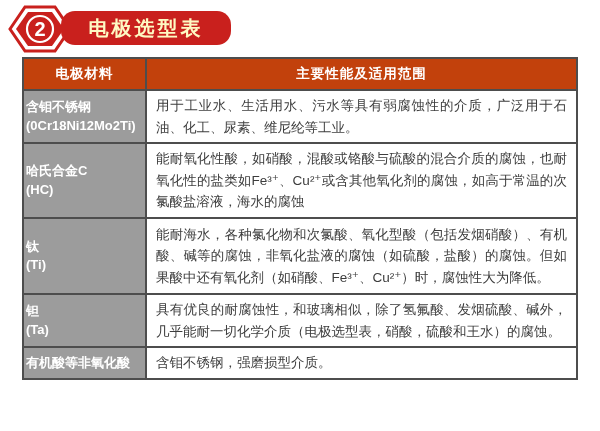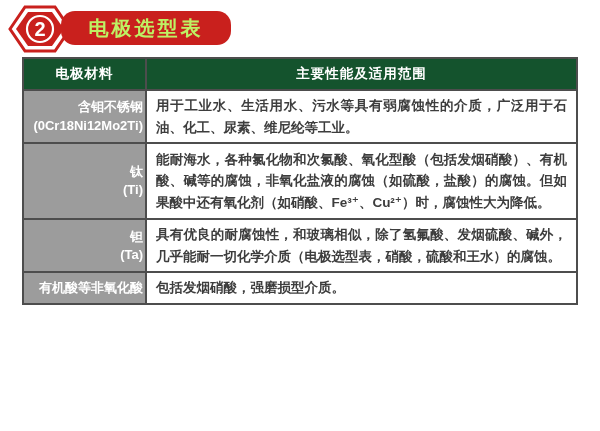--- a/index.html
+++ b/index.html
@@ -10,57 +10,57 @@
     position: relative;
     overflow: hidden;
   }
   .header-area { position: relative; height: 57px; }
   .badge-svg { position: absolute; left: 8px; top: 3px; }
   .banner {
     position: absolute; left: 61px; top: 11px;
     width: 170px; height: 34px;
     background: #c9201d;
     border-radius: 14px;
-    color: #bef264;
+    color: #fef9c3;
     display: flex; align-items: center; justify-content: center;
     font-size: 20px; font-weight: bold; letter-spacing: 3px;
   }
   table.sel-table {
     position: absolute; left: 22px; top: 57px;
     width: 556px;
     border-collapse: collapse;
     table-layout: fixed;
   }
   table.sel-table, .sel-table th, .sel-table td {
     border: 2px solid #4d4d4d;
   }
   .sel-table th {
-    background: #14532d;
+    background: #c2410c;
     color: #ffffff;
     font-size: 13.5px;
     font-weight: bold;
     height: 32px;
     text-align: center;
     letter-spacing: 1px;
   }
   .col-material { width: 123px; }
   .sel-table td.mat-cell {
     background: #9c9c9c;
     color: #ffffff;
     font-size: 13px;
     font-weight: bold;
-    text-align: right;
+    text-align: left;
     line-height: 1.4;
     padding: 2px;
   }
   .sel-table td.desc-cell {
     background: #ffffff;
     color: #3d3d3d;
     font-size: 13.5px;
-    font-weight: bold;
+    font-weight: normal;
     line-height: 1.6;
     padding: 4px 9px;
     text-align: justify;
   }
   tr.h48 { height: 48px; }
   tr.h42 { height: 42px; }
   tr.h66 { height: 66px; }
   tr.h76 { height: 76px; }
   tr.h25 { height: 25px; }
 </style>
@@ -87,35 +87,42 @@
     <th>电极材料</th>
     <th>主要性能及适用范围</th>
   </tr>
   <tr class="h48">
     <td class="mat-cell">
       <div>含钼不锈钢</div>
       <div>(0Cr18Ni12Mo2Ti)</div>
     </td>
     <td class="desc-cell">用于工业水、生活用水、污水等具有弱腐蚀性的介质，广泛用于石油、化工、尿素、维尼纶等工业。</td>
   </tr>
+  <tr class="h66">
+    <td class="mat-cell">
+      <div>哈氏合金C</div>
+      <div>(HC)</div>
+    </td>
+    <td class="desc-cell">能耐氧化性酸，如硝酸，混酸或铬酸与硫酸的混合介质的腐蚀，也耐氧化性的盐类如Fe³⁺、Cu²⁺或含其他氧化剂的腐蚀，如高于常温的次氯酸盐溶液，海水的腐蚀</td>
+  </tr>
   <tr class="h76">
     <td class="mat-cell">
       <div>钛</div>
       <div>(Ti)</div>
     </td>
     <td class="desc-cell">能耐海水，各种氯化物和次氯酸、氧化型酸（包括发烟硝酸）、有机酸、碱等的腐蚀，非氧化盐液的腐蚀（如硫酸，盐酸）的腐蚀。但如果酸中还有氧化剂（如硝酸、Fe³⁺、Cu²⁺）时，腐蚀性大为降低。</td>
   </tr>
   <tr class="h42">
     <td class="mat-cell">
       <div>钽</div>
       <div>(Ta)</div>
     </td>
     <td class="desc-cell">具有优良的耐腐蚀性，和玻璃相似，除了氢氟酸、发烟硫酸、碱外，几乎能耐一切化学介质（电极选型表，硝酸，硫酸和王水）的腐蚀。</td>
   </tr>
   <tr class="h25">
     <td class="mat-cell">
       <div>有机酸等非氧化酸</div>
     </td>
-    <td class="desc-cell">包括发烟硝酸，强磨损型介质。</td>
+    <td class="desc-cell">含钼不锈钢，强磨损型介质。</td>
   </tr>
 
 </tbody>
   </table>
 
 </body></html>

